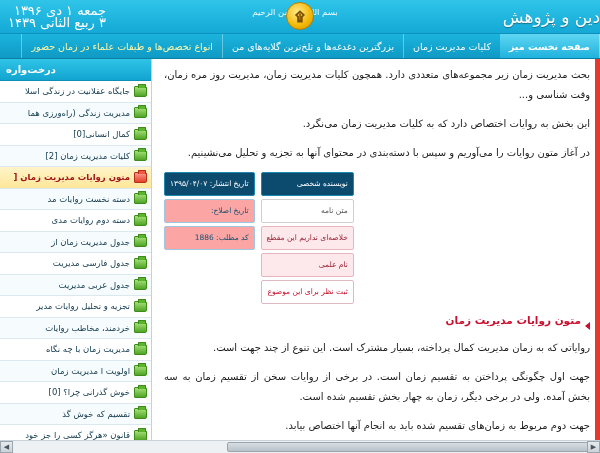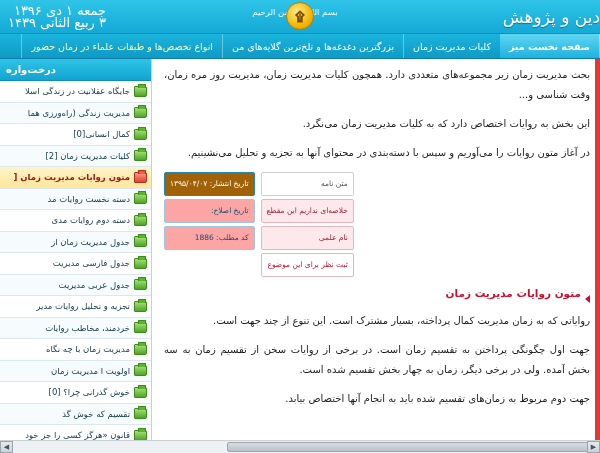--- a/index.html
+++ b/index.html
@@ -142,21 +142,21 @@
   .meta-block { display: flex; flex-direction: column; gap: 3px; }
   .meta-chip {
     background: #fca5a5;
     border: 1px solid #9fc6e0;
     font-size: 7.5px;
     color: #14506e;
     padding: 1px 5px;
     border-radius: 2px;
     white-space: nowrap;
   }
-  .meta-chip.blue { background: #a16207; color: #fff; border-color: #1d88b0; }
+  .meta-chip.blue { background: #0c4a6e; color: #fff; border-color: #1d88b0; }
   .meta-chip.rose { background: #fde9ec; border-color: #e8b5bf; color: #9b2235; }
   .meta-chip.link { color: #c8102e; background: #fff; border-color: #e0b8c0; }
   .meta-chip.plain { background: #fff; border-color: #cfcfcf; color: #555; }
 
   .section-title {
     color: #c8102e;
     font-size: 10.5px;
     font-weight: bold;
     margin: 2px 0 8px 0;
     display: flex;
@@ -314,20 +314,21 @@
           </div>
           <div class="meta-chip">
             <span>تاریخ اصلاح:</span>
           </div>
           <div class="meta-chip">
             <span>کد مطلب:</span>
             <span>1886</span>
           </div>
         </div>
         <div class="meta-block">
+          <div class="meta-chip blue">نویسنده شخصی</div>
           <div class="meta-chip plain">متن نامه</div>
           <div class="meta-chip rose">خلاصه‌ای نداریم این مقطع</div>
           <div class="meta-chip rose">نام علمی</div>
           <div class="meta-chip link">ثبت نظر برای این موضوع</div>
         </div>
       </div>
 
       <div class="section-title">
         <span class="tri"></span>
         <span>متون روایات مدیریت زمان</span>

